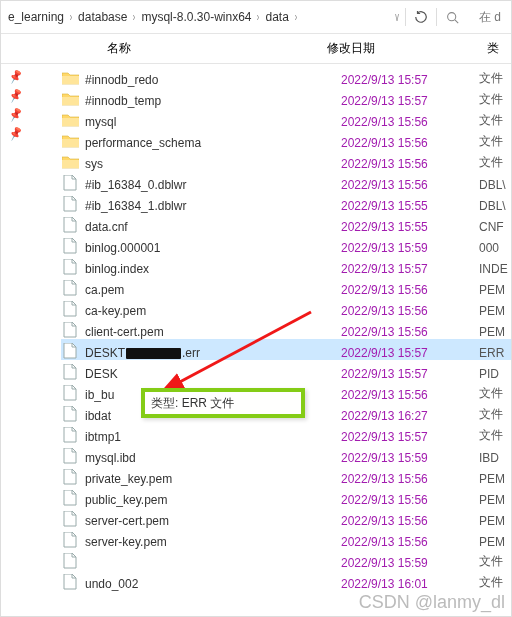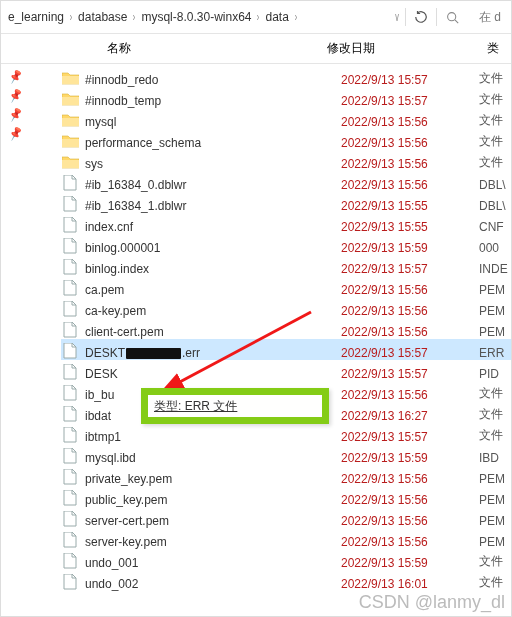--- a/index.html
+++ b/index.html
@@ -38,31 +38,31 @@
   }
   .pin { color: #8a8a8a; font-size: 11px; margin: 3px 0; cursor: pointer; transform: rotate(-15deg); }
   .rows { position: absolute; left: 60px; right: 0; top: 2px; }
   .row {
     height: 21px; display: flex; align-items: flex-end; position: relative;
     padding-left: 24px; cursor: pointer;
   }
   .row.sel { background: #cde8ff; }
   .row .ico { position: absolute; left: 0; width: 18px; height: 18px; display:flex; align-items:center; justify-content:center; }
   .row .name { width: 256px; white-space: nowrap; overflow: hidden; text-overflow: ellipsis; }
-  .row .date { position: absolute; left: 280px; color: #b91c1c; }
+  .row .date { position: absolute; left: 280px; color: #a21caf; }
   .row .type { position: absolute; left: 418px; color: #555; white-space: nowrap; margin-top: 32px; }
   .redacted {
     display: inline-block; width: 55px; height: 11px;
     background: #111; vertical-align: middle; border-radius: 1px; margin: 0 1px;
   }
   .tooltip {
-    position: absolute; left: 140px; top: 324px; width: 188px;
-    background: #fffffe; border: 7px solid #84cc16;
+    position: absolute; left: 140px; top: 324px; width: 164px;
+    background: #fffffe; border: 4px solid #84cc16;
     padding: 3px 6px; font-size: 12px; line-height: 16px; color: #333;
-    box-shadow: 2px 2px 4px rgba(0,0,0,0.15); z-index: 10; text-decoration: underline;
+    box-shadow: 2px 2px 4px rgba(0,0,0,0.15); z-index: 10;
   }
   .arrow { position:absolute; left:160px; top:240px; z-index:9; pointer-events:none; }
   .watermark {
     position: absolute; right: 6px; bottom: 3px;
     color: #bbb; font-size: 18px; z-index: 20;
   }
 </style>
 </head>
 <body>
 
@@ -191,21 +191,21 @@
         <span class="date">2022/9/13 15:55</span>
         <span class="type">DBL\</span>
       </div>
       <div class="row">
         <span class="ico">
           <svg width="14" height="16" viewBox="0 0 14 16">
             <path d="M1 0 L9 0 L13 4 L13 15 L1 15 Z" fill="#fff" stroke="#9aa" stroke-width="1"></path>
             <path d="M9 0 L9 4 L13 4" fill="none" stroke="#9aa" stroke-width="1"></path>
           </svg>
         </span>
-        <span class="name">index.cnf</span>
+        <span class="name">data.cnf</span>
         <span class="date">2022/9/13 15:55</span>
         <span class="type">CNF</span>
       </div>
       <div class="row">
         <span class="ico">
           <svg width="14" height="16" viewBox="0 0 14 16">
             <path d="M1 0 L9 0 L13 4 L13 15 L1 15 Z" fill="#fff" stroke="#9aa" stroke-width="1"></path>
             <path d="M9 0 L9 4 L13 4" fill="none" stroke="#9aa" stroke-width="1"></path>
           </svg>
         </span>
@@ -367,21 +367,20 @@
         <span class="date">2022/9/13 15:56</span>
         <span class="type">PEM</span>
       </div>
       <div class="row">
         <span class="ico">
           <svg width="14" height="16" viewBox="0 0 14 16">
             <path d="M1 0 L9 0 L13 4 L13 15 L1 15 Z" fill="#fff" stroke="#9aa" stroke-width="1"></path>
             <path d="M9 0 L9 4 L13 4" fill="none" stroke="#9aa" stroke-width="1"></path>
           </svg>
         </span>
-        <span class="name">undo_001</span>
         <span class="date">2022/9/13 15:59</span>
         <span class="type">文件</span>
       </div>
       <div class="row">
         <span class="ico">
           <svg width="14" height="16" viewBox="0 0 14 16">
             <path d="M1 0 L9 0 L13 4 L13 15 L1 15 Z" fill="#fff" stroke="#9aa" stroke-width="1"></path>
             <path d="M9 0 L9 4 L13 4" fill="none" stroke="#9aa" stroke-width="1"></path>
           </svg>
         </span>

